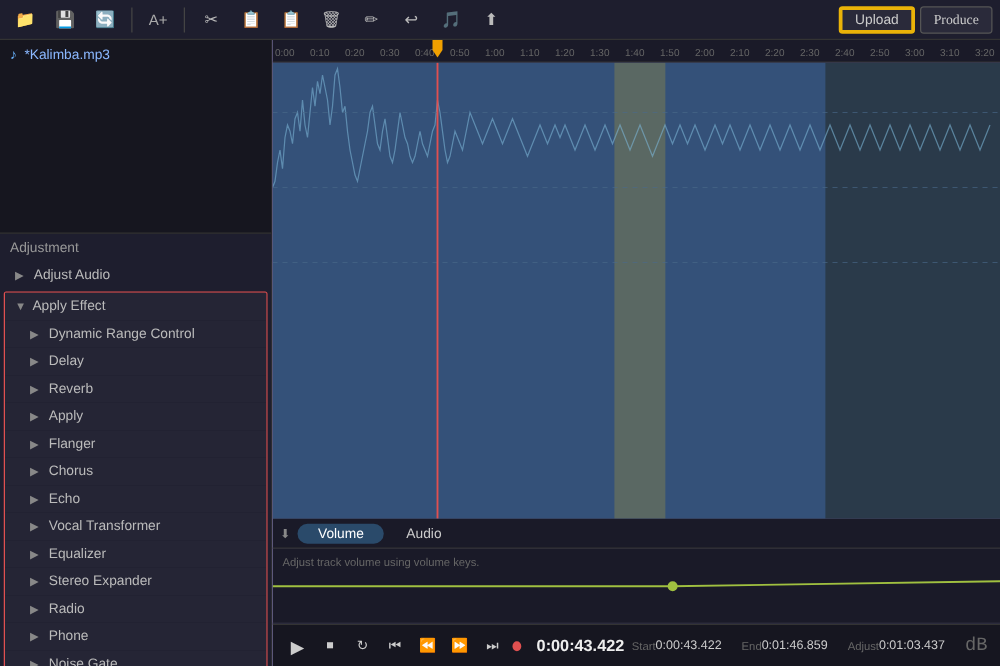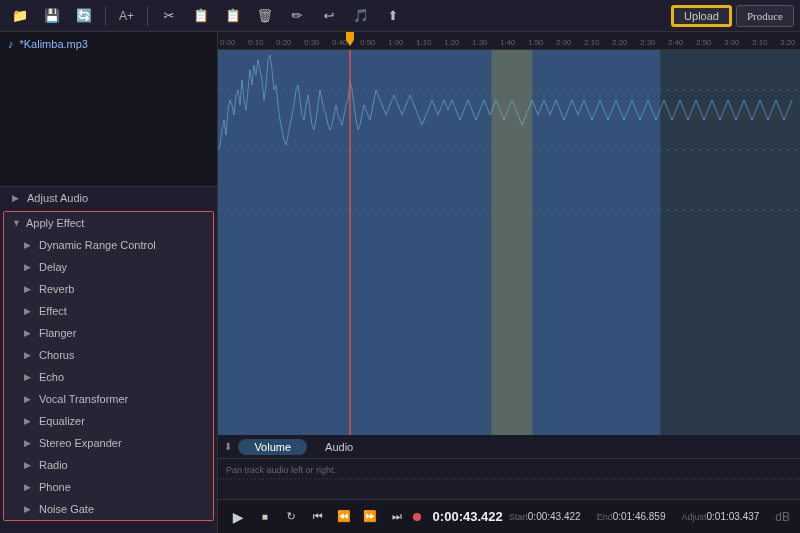--- a/index.html
+++ b/index.html
@@ -315,22 +315,23 @@
       font-size: 9px;
       color: #666;
     }
     .time-info-value {
       color: #ccc;
       font-size: 10px;
     }
     .db-label {
       position: absolute;
       right: 4px;
-      font-size: 12px;
+      font-size: 15px;
       color: #666;
+      font-family: Liberation Mono, monospace;
     }
   </style>
 </head>
 <body>
 
 <div class="toolbar">
   <button class="toolbar-btn">📁</button>
   <button class="toolbar-btn">💾</button>
   <button class="toolbar-btn">🔄</button>
   <div class="toolbar-sep"></div>
@@ -354,20 +355,21 @@
   <div class="left-panel">
 
     <div class="media-area">
       <div class="media-item">
         <span class="media-icon">♪</span>
         <span class="media-name">*Kalimba.mp3</span>
       </div>
     </div>
 
     <div class="adjustment-panel">
+      <div class="section-header">Adjustment</div>
 
       <div class="section-item">
         <span class="chevron">▶</span>
         <span>Adjust Audio</span>
       </div>
 
       <div class="apply-effect-section">
         <div class="apply-effect-header">
           <span class="chevron-down">▼</span>
           <span>Apply Effect</span>
@@ -380,21 +382,21 @@
           <div class="section-item">
             <span class="chevron">▶</span>
             <span>Delay</span>
           </div>
           <div class="section-item">
             <span class="chevron">▶</span>
             <span>Reverb</span>
           </div>
           <div class="section-item">
             <span class="chevron">▶</span>
-            <span>Effect</span>
+            <span>Apply</span>
           </div>
           <div class="section-item">
             <span class="chevron">▶</span>
             <span>Flanger</span>
           </div>
           <div class="section-item">
             <span class="chevron">▶</span>
             <span>Chorus</span>
           </div>
           <div class="section-item">
@@ -488,27 +490,29 @@
         <line x1="132" y1="0" x2="132" y2="100%" stroke="#e05050" stroke-width="1.5"></line>
       </svg>
     </div>
 
     <div class="vol-effect-bar">
       <span class="vol-expand-icon">⬇</span>
       <div class="vol-tab active">Volume</div>
       <div class="vol-tab">Audio</div>
     </div>
 
-
-    <div class="pan-track-area" style="position:relative;">
-      <span class="pan-track-label" style="position:absolute;left:8px;top:6px;font-size:9px;color:#666;">Pan track audio left or right.</span>
-      <svg width="100%" height="100%" style="position:absolute;">
-        <line x1="0" y1="20" x2="100%" y2="20" stroke="#555" stroke-width="0.5" stroke-dasharray="2,2"></line>
+    <div class="volume-track-area" style="position:relative;">
+      <span class="volume-track-label" style="position:absolute;left:8px;top:6px;font-size:9px;color:#666;">Adjust track volume using volume keys.</span>
+      <svg class="volume-line-svg">
+        <line x1="0" y1="30" x2="55%" y2="30" stroke="#a0c040" stroke-width="1.5"></line>
+        <circle cx="55%" cy="30" r="4" fill="#a0c040"></circle>
+        <line x1="55%" y1="30" x2="100%" y2="26" stroke="#a0c040" stroke-width="1.5"></line>
       </svg>
     </div>
+
 
     <div class="playback-bar">
       <button class="play-btn">▶</button>
       <button class="play-btn" style="font-size:10px;">■</button>
       <button class="play-btn" style="font-size:11px;">↻</button>
       <button class="play-btn" style="font-size:11px;">⏮</button>
       <button class="play-btn" style="font-size:11px;">⏪</button>
       <button class="play-btn" style="font-size:11px;">⏩</button>
       <button class="play-btn" style="font-size:11px;">⏭</button>
       <span class="rec-dot"></span>

